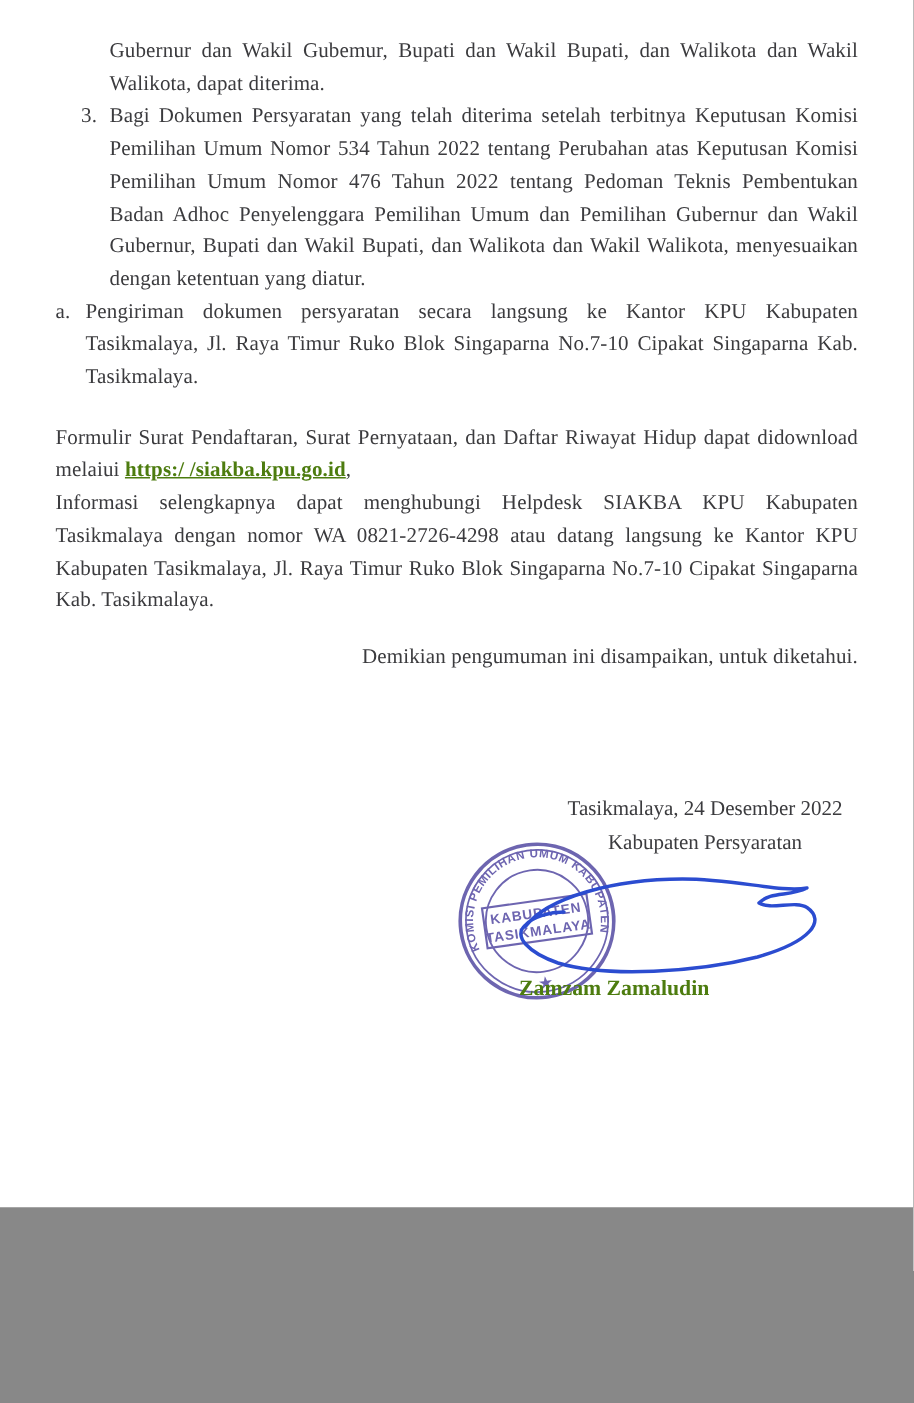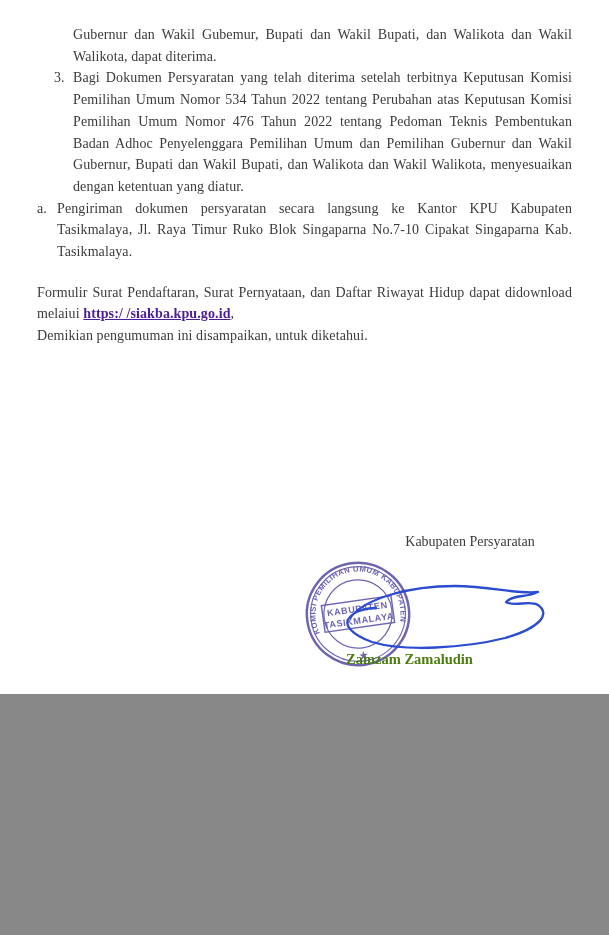--- a/index.html
+++ b/index.html
@@ -1,35 +1,35 @@
 <!DOCTYPE html>
 <html><head>
 <meta charset="utf-8">
 <style>
   html,body{margin:0;padding:0;background:#888;}
   .page{
     position:relative;
-    width:609px;height:694px;
+    width:609px;height:805px;
     margin:0 auto;
     background:#ffffff;
     font-family:"Liberation Serif","DejaVu Serif",serif;
     color:#3b3b3e;
     overflow:hidden;
   }
   .doc{padding-top:24px;font-size:14px;line-height:21.7px;letter-spacing:0.1px;}
   .para{margin:0 37px;text-align:justify;}
   .cont-item2{margin:0 37px 0 73px;text-align:justify;}
   .num-item{position:relative;margin:0 37px;padding-left:36px;text-align:justify;}
   .num-item .marker{position:absolute;left:17px;top:0;}
   .alpha-item{position:relative;margin:0 37px;padding-left:20px;text-align:justify;}
   .alpha-item .marker{position:absolute;left:0;top:0;}
   .mt-p{margin-top:14px;}
   .mt-p2{margin-top:19px;}
-  .closing{margin:0 37px;text-align:left;}
-  .doc-link{font-weight:bold;text-decoration:underline;color:#4c1d95;cursor:pointer;}
+  .closing{margin:16px 37px;text-align:right;}
+  .doc-link{font-weight:bold;text-decoration:underline;color:#4d7c0f;cursor:pointer;}
   
   .sig-head{position:absolute;top:529px;left:352px;width:236px;text-align:center;font-size:14px;line-height:21px;}
   .sig-title{line-height:16.5px;margin-top:5px;}
   .stamp-svg{position:absolute;left:296px;top:552px;width:124px;height:124px;opacity:0.88;}
   .sign-svg{position:absolute;left:320px;top:578px;width:260px;height:80px;}
   .sig-name{position:absolute;top:651px;left:346px;width:210px;text-align:left;font-weight:bold;font-size:14.5px;color:#4d7c0f;}
   .stamp-ring-text{font-family:"Liberation Sans","DejaVu Sans",sans-serif;font-size:7.5px;font-weight:bold;letter-spacing:0.4px;}
   .stamp-center-text{font-family:"Liberation Sans","DejaVu Sans",sans-serif;font-size:8.8px;font-weight:bold;letter-spacing:0.6px;}
 </style>
 </head>
@@ -47,26 +47,28 @@
     </div>
 
 
     <div class="alpha-item">
       <span class="marker">a.</span>
       <span>Pengiriman dokumen persyaratan secara langsung ke Kantor KPU Kabupaten Tasikmalaya, Jl. Raya Timur Ruko Blok Singaparna No.7-10 Cipakat Singaparna Kab. Tasikmalaya.</span>
     </div>
 
     <p class="para mt-p2"><span>Formulir Surat Pendaftaran, Surat Pernyataan, dan Daftar Riwayat Hidup dapat didownload melaiui </span><span class="doc-link">https:/ /siakba.kpu.go.id</span><span>,</span></p>
 
+    <p class="para">Informasi selengkapnya dapat menghubungi Helpdesk SIAKBA KPU Kabupaten Tasikmalaya dengan nomor WA 0821-2726-4298 atau datang langsung ke Kantor KPU Kabupaten Tasikmalaya, Jl. Raya Timur Ruko Blok Singaparna No.7-10 Cipakat Singaparna Kab. Tasikmalaya.</p>
 
     <p class="closing">Demikian pengumuman ini disampaikan, untuk diketahui.</p>
 
   </div>
 
   <div class="sig-head">
+    <div>Tasikmalaya, 24 Desember 2022</div>
     <div class="sig-title">
       <div>Kabupaten Persyaratan</div>
     </div>
   </div>
 
   <svg class="stamp-svg" viewBox="0 0 120 120" aria-hidden="true">
     <g transform="rotate(-8 60 60)" fill="none" stroke="#5a50a6">
       <circle cx="60" cy="60" r="49.5" stroke-width="2.4"></circle>
       <circle cx="60" cy="60" r="45.8" stroke-width="1.1"></circle>
       <circle cx="60" cy="60" r="33" stroke-width="1.2"></circle>

